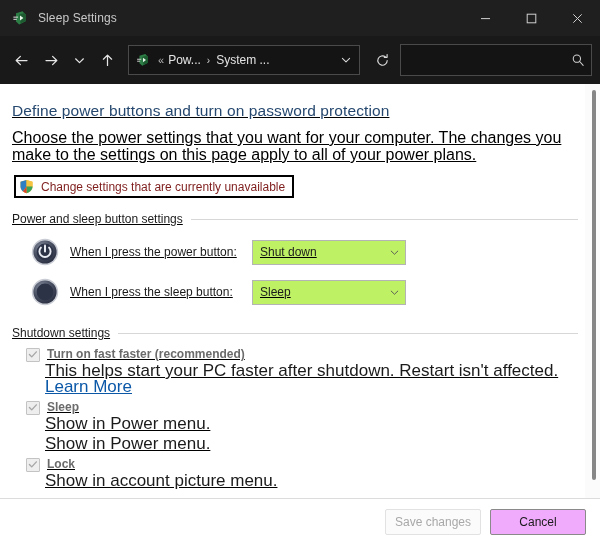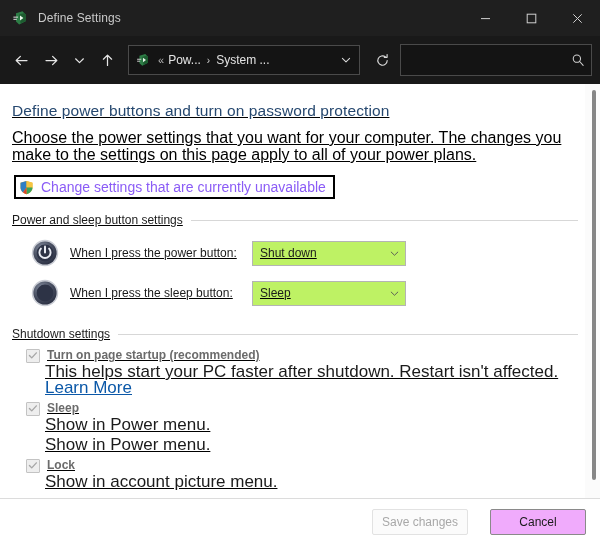--- a/index.html
+++ b/index.html
@@ -208,22 +208,22 @@
     border: 2px solid #000000;
     padding: 2px 7px 2px 3px;
     margin: 2px 0 14px 2px;
   }
   .uac-shield {
     width: 15px; height: 15px;
     margin-right: 7px;
     flex: 0 0 auto;
   }
   .uac-link {
-    color: #8b5cf6;
-    font-size: 14px;
+    color: #7f1d1d;
+    font-size: 12px;
     white-space: nowrap;
   }
 
   
   .section {
     margin: 0 0 4px 0;
   }
   .section-head {
     display: flex;
     align-items: center;
@@ -330,21 +330,20 @@
   .footer {
     position: absolute;
     left: 0; right: 0; bottom: 0;
     height: 46px;
     border-top: 1px solid #dcdcdc;
     background: #ffffff;
     display: flex;
     align-items: center;
     justify-content: flex-end;
     padding-right: 14px;
-    gap: 13px;
   }
   .btn {
     height: 24px;
     min-width: 94px;
     font-size: 12px;
     font-family: "Liberation Sans", sans-serif;
     display: flex;
     align-items: center;
     justify-content: center;
     border-radius: 2px;
@@ -387,21 +386,21 @@
     <div class="titlebar-left">
       <span class="app-icon">
         <svg width="18" height="18" viewBox="0 0 18 18">
           <path d="M5 4.2 L11.5 2.2 L14.6 5.4 L14.6 12.2 L8.2 15.4 L5 12.6 Z" fill="#2d7d46"></path>
           <path d="M8.2 5.6 L13.4 4.0 L14.6 5.4 L14.6 12.2 L9.6 14.6 Z" fill="#1d5c30"></path>
           <path d="M2.4 7.6 h4.6 v1.1 h-4.6 z" fill="#cfcfcf"></path>
           <path d="M2.4 9.8 h3.4 v1.1 h-3.4 z" fill="#cfcfcf"></path>
           <path d="M9.0 6.6 l3.4 2.4 l-3.4 2.4 z" fill="#e9f6ec"></path>
         </svg>
       </span>
-      <span class="title-text">Define Settings</span>
+      <span class="title-text">Sleep Settings</span>
     </div>
     <div class="winbtns">
       <div class="winbtn">
         <svg width="11" height="11" viewBox="0 0 11 11">
             <path d="M1 5.6 h9" stroke="currentColor" stroke-width="1" fill="none"></path>
           </svg>
       </div>
       <div class="winbtn">
         <svg width="11" height="11" viewBox="0 0 11 11">
             <rect x="1.2" y="1.2" width="8.6" height="8.6" stroke="currentColor" stroke-width="1" fill="none"></rect>
@@ -570,21 +569,21 @@
           </div>
 
           <div class="cb-list">
 
             <div class="cb-row">
               <span class="cbox">
                 <svg class="tick" viewBox="0 0 11 11">
                     <path d="M1.6 5.6 L4.1 8.1 L9.2 2.6" stroke="currentColor" stroke-width="1.5" fill="none" stroke-linecap="round" stroke-linejoin="round"></path>
                   </svg>
               </span>
-              <span class="cb-label">Turn on page startup (recommended)</span>
+              <span class="cb-label">Turn on fast faster (recommended)</span>
             </div>
             <div class="cb-desc">
               <span>This helps start your PC faster after shutdown. Restart isn't affected.</span>
               <a class="learn-link" href="#">Learn More</a>
             </div>
 
             <div class="cb-row">
               <span class="cbox">
                 <svg class="tick" viewBox="0 0 11 11">
                     <path d="M1.6 5.6 L4.1 8.1 L9.2 2.6" stroke="currentColor" stroke-width="1.5" fill="none" stroke-linecap="round" stroke-linejoin="round"></path>

